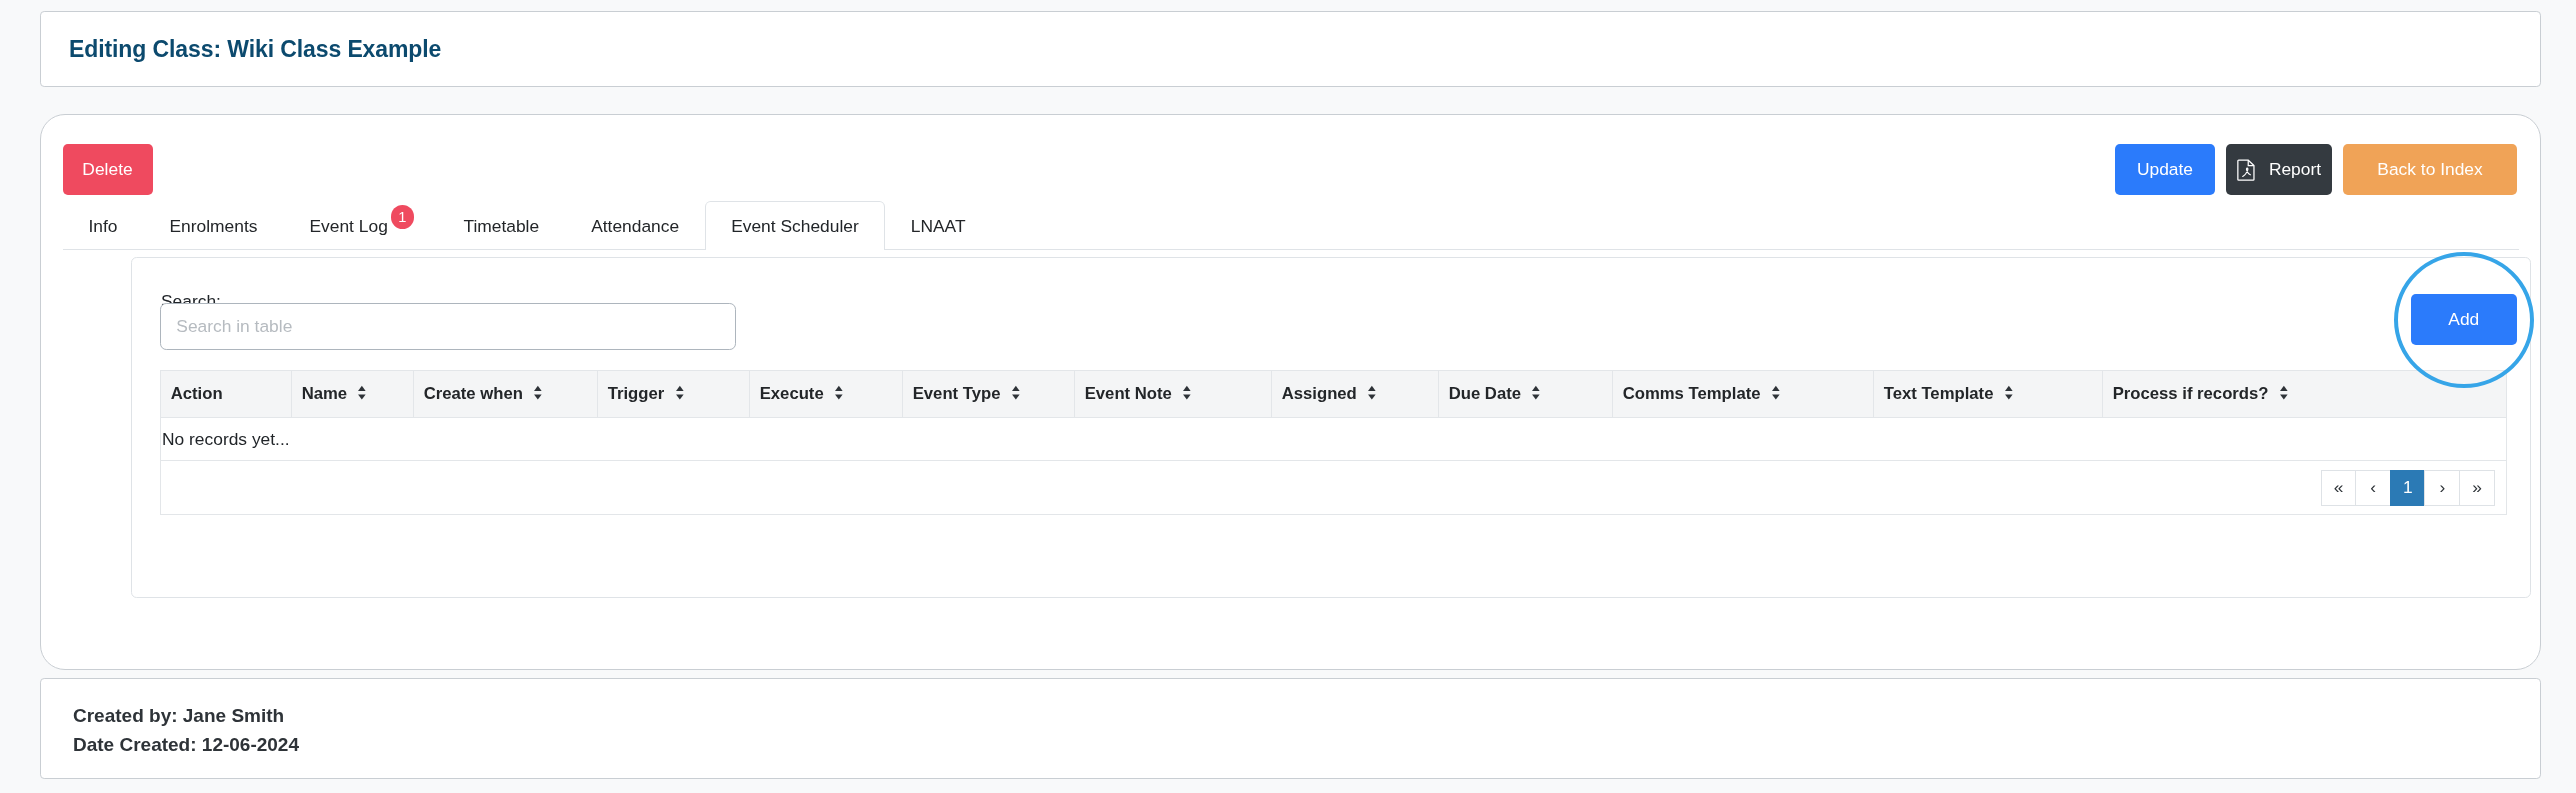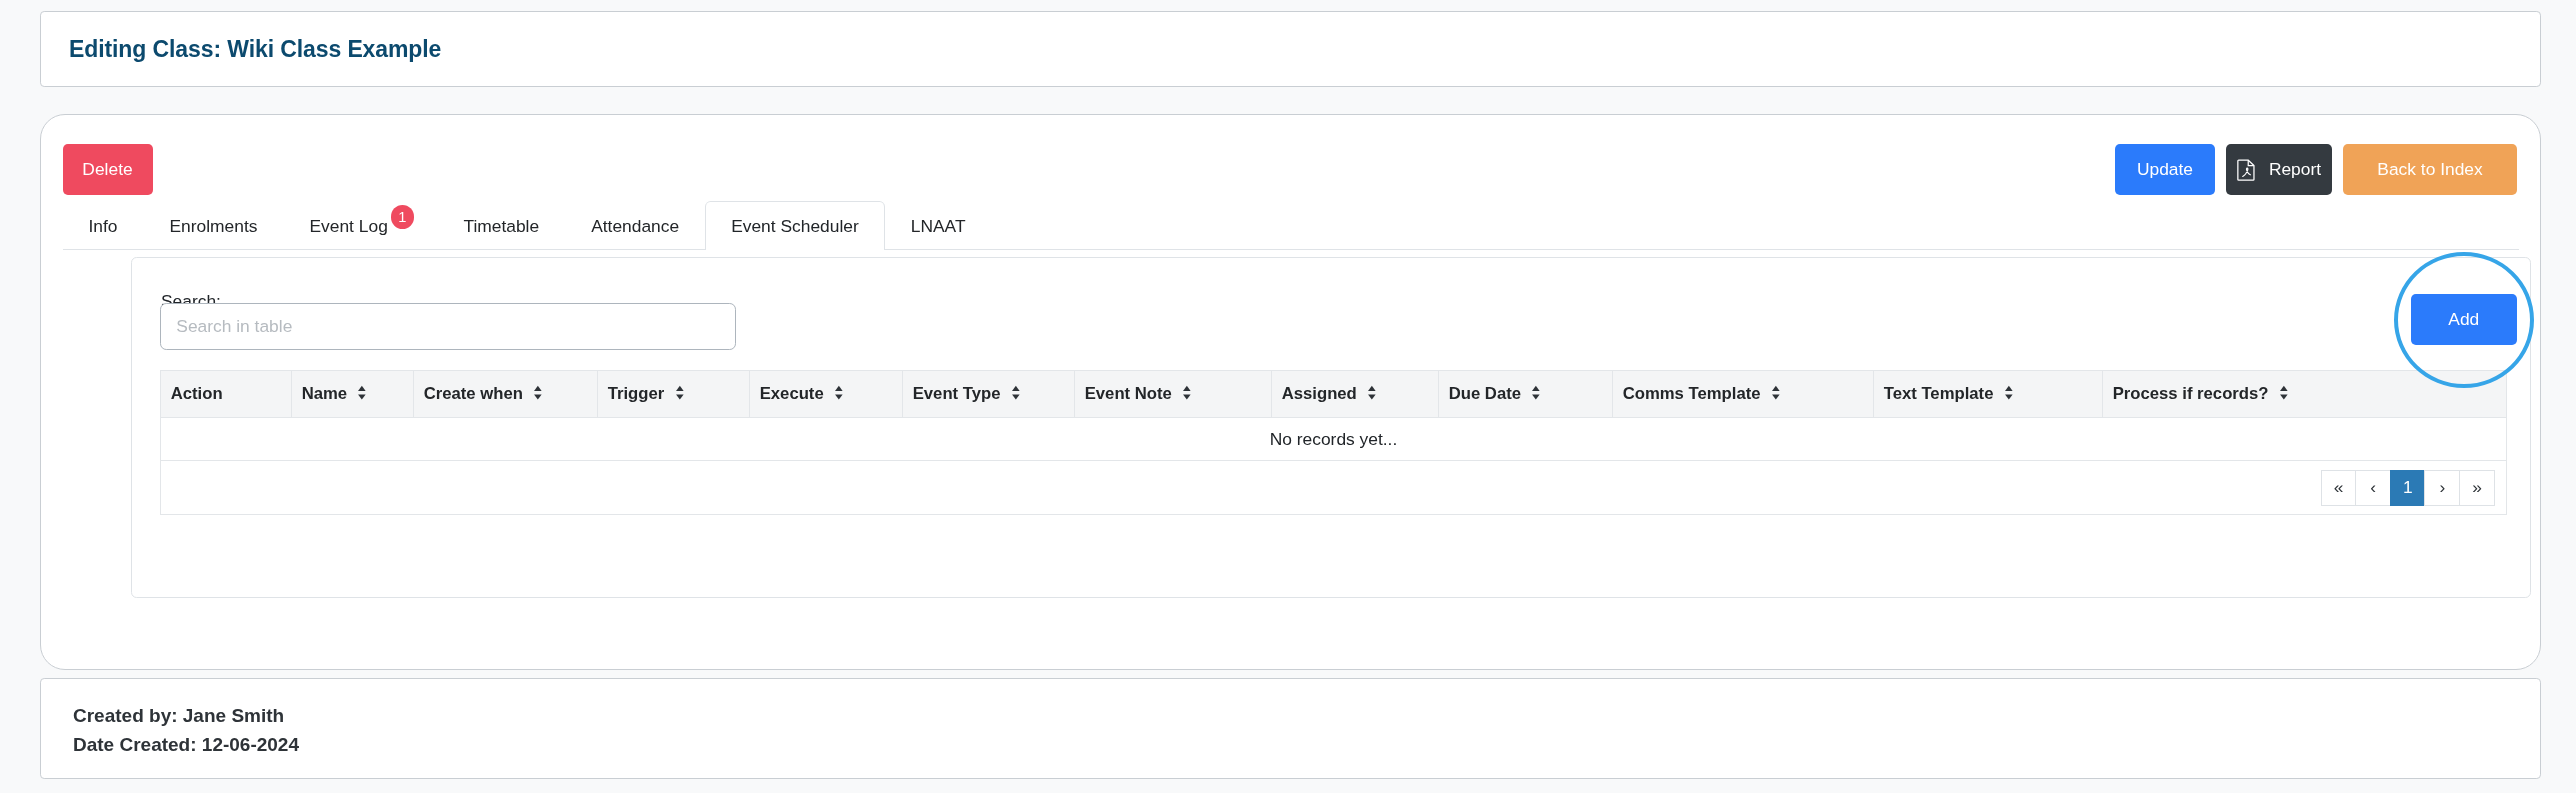--- a/index.html
+++ b/index.html
@@ -151,21 +151,20 @@
   .sort-icon {
     display: inline-block;
     margin-left: 5.6px;
     position: relative; top: 0.7px;
   }
   .sort-icon svg { display: block; }
   #records-table td.empty-cell {
     border: 1.4px solid #e3e6e9;
     border-top: none;
     height: 43px;
-    text-align: center;
     font-size: 17.4px; color: #212529;
   }
   #records-table td.pager-cell {
     border: 1.4px solid #e3e6e9;
     border-top: none;
     height: 54px;
     padding: 0 11px;
   }
 
   

